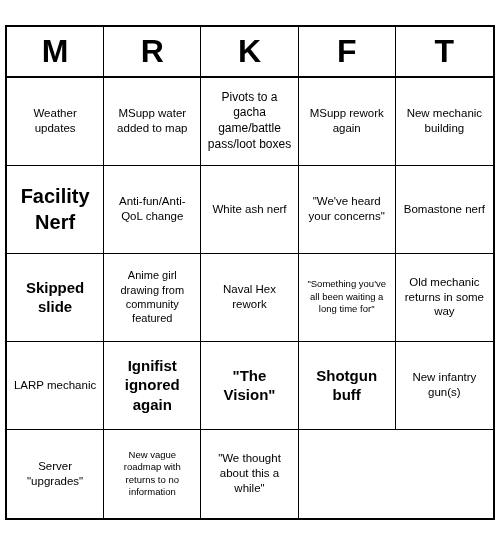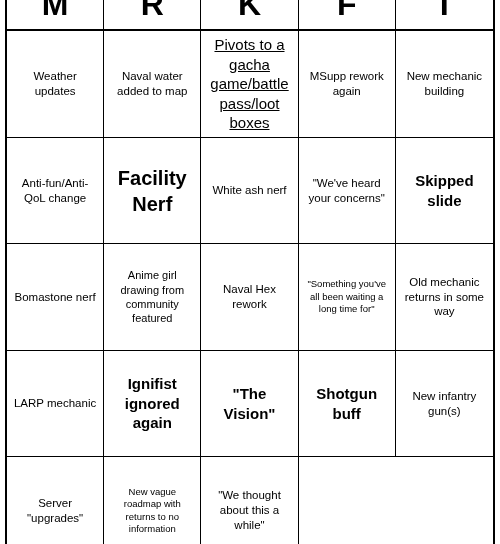--- a/index.html
+++ b/index.html
@@ -65,30 +65,30 @@
 <div class="bingo-container">
   <div class="header-row">
   <div class="header-cell">M</div>
       <div class="header-cell">R</div>
       <div class="header-cell">K</div>
       <div class="header-cell">F</div>
       <div class="header-cell">T</div>
     </div>
   <div class="grid">
   <div class="cell">Weather updates</div>
-      <div class="cell">Naval water added to map</div>
-      <div class="cell" style="font-size: 15px; text-decoration: underline;">Pivots to a gacha game/battle pass/loot boxes</div>
+      <div class="cell">MSupp water added to map</div>
+      <div class="cell" style="font-size: 12px;">Pivots to a gacha game/battle pass/loot boxes</div>
       <div class="cell">MSupp rework again</div>
       <div class="cell">New mechanic building</div>
+      <div class="cell large-text">Facility Nerf</div>
       <div class="cell">Anti-fun/Anti-QoL change</div>
-      <div class="cell large-text">Facility Nerf</div>
       <div class="cell">White ash nerf</div>
       <div class="cell">"We've heard your concerns"</div>
+      <div class="cell">Bomastone nerf</div>
       <div class="cell medium-text">Skipped slide</div>
-      <div class="cell">Bomastone nerf</div>
       <div class="cell" style="font-size: 11px;">Anime girl drawing from community featured</div>
       <div class="cell">Naval Hex rework</div>
       <div class="cell" style="font-size: 9.5px;">"Something you've all been waiting a long time for"</div>
       <div class="cell">Old mechanic returns in some way</div>
       <div class="cell">LARP mechanic</div>
       <div class="cell medium-text">Ignifist ignored again</div>
       <div class="cell medium-text">"The Vision"</div>
       <div class="cell medium-text">Shotgun buff</div>
       <div class="cell">New infantry gun(s)</div>
       <div class="cell">Server "upgrades"</div>

